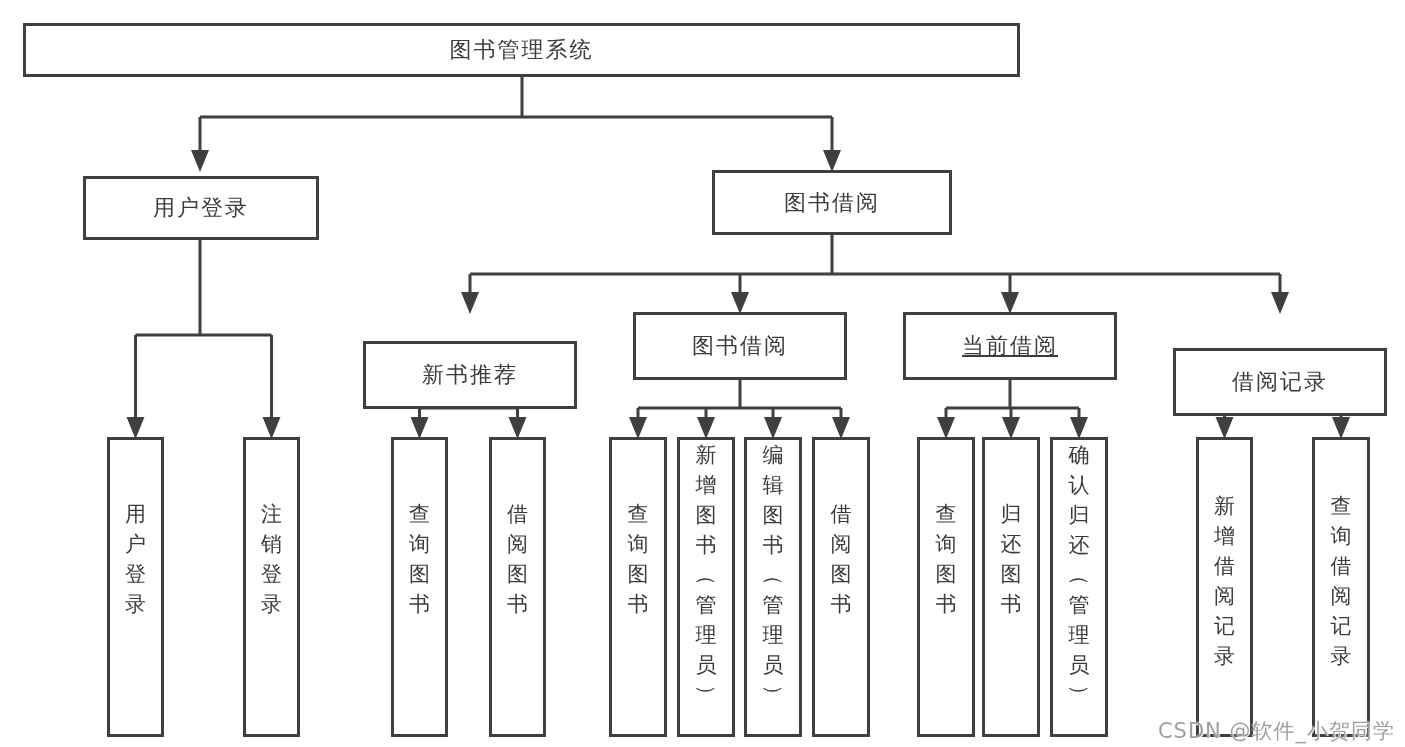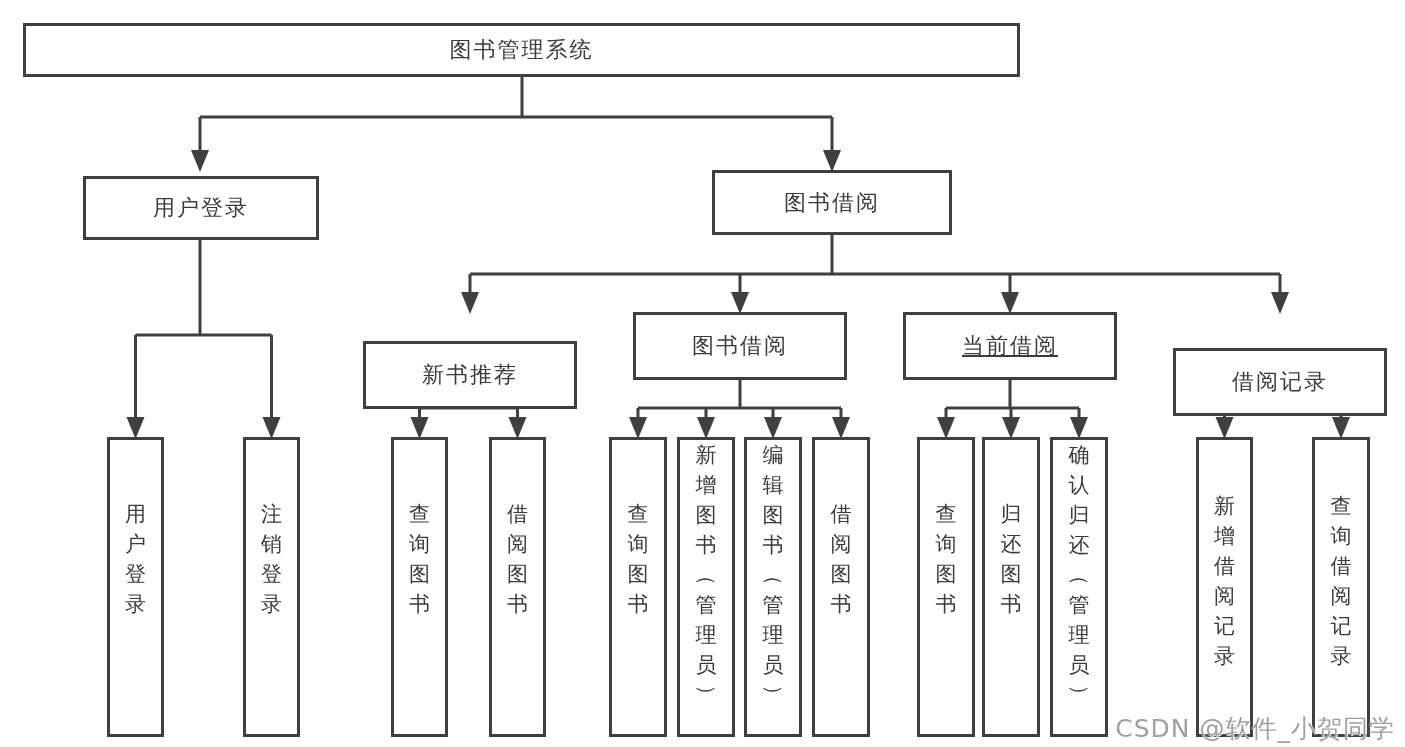--- a/index.html
+++ b/index.html
@@ -29,21 +29,21 @@
   }
   .vbox{top:437px;height:300px;}
   .vlabel{display:block;}
   .vch{display:block;text-align:center;font-size:21px;line-height:30px;color:var(--text);}
   .rot{transform:rotate(90deg);}
   .v4{transform:translateY(-28px);}
   .v6{transform:translateY(-6px);}
   .v9{transform:translateY(-12px);}
   .watermark{
     position:absolute;right:10px;bottom:2px;z-index:3;
-    font-size:25px;color:var(--wm);letter-spacing:1px;white-space:nowrap;
+    font-size:21px;color:var(--wm);letter-spacing:1px;white-space:nowrap;
     text-shadow:0 0 2px #fff,1px 1px 0 rgba(255,255,255,.85);
   }
 </style>
 </head>
 <body>
 
 <svg id="wires" width="1405" height="747" aria-hidden="true">
   <path class="wire" d="
     M522 68 V117
     M200 117 H832

